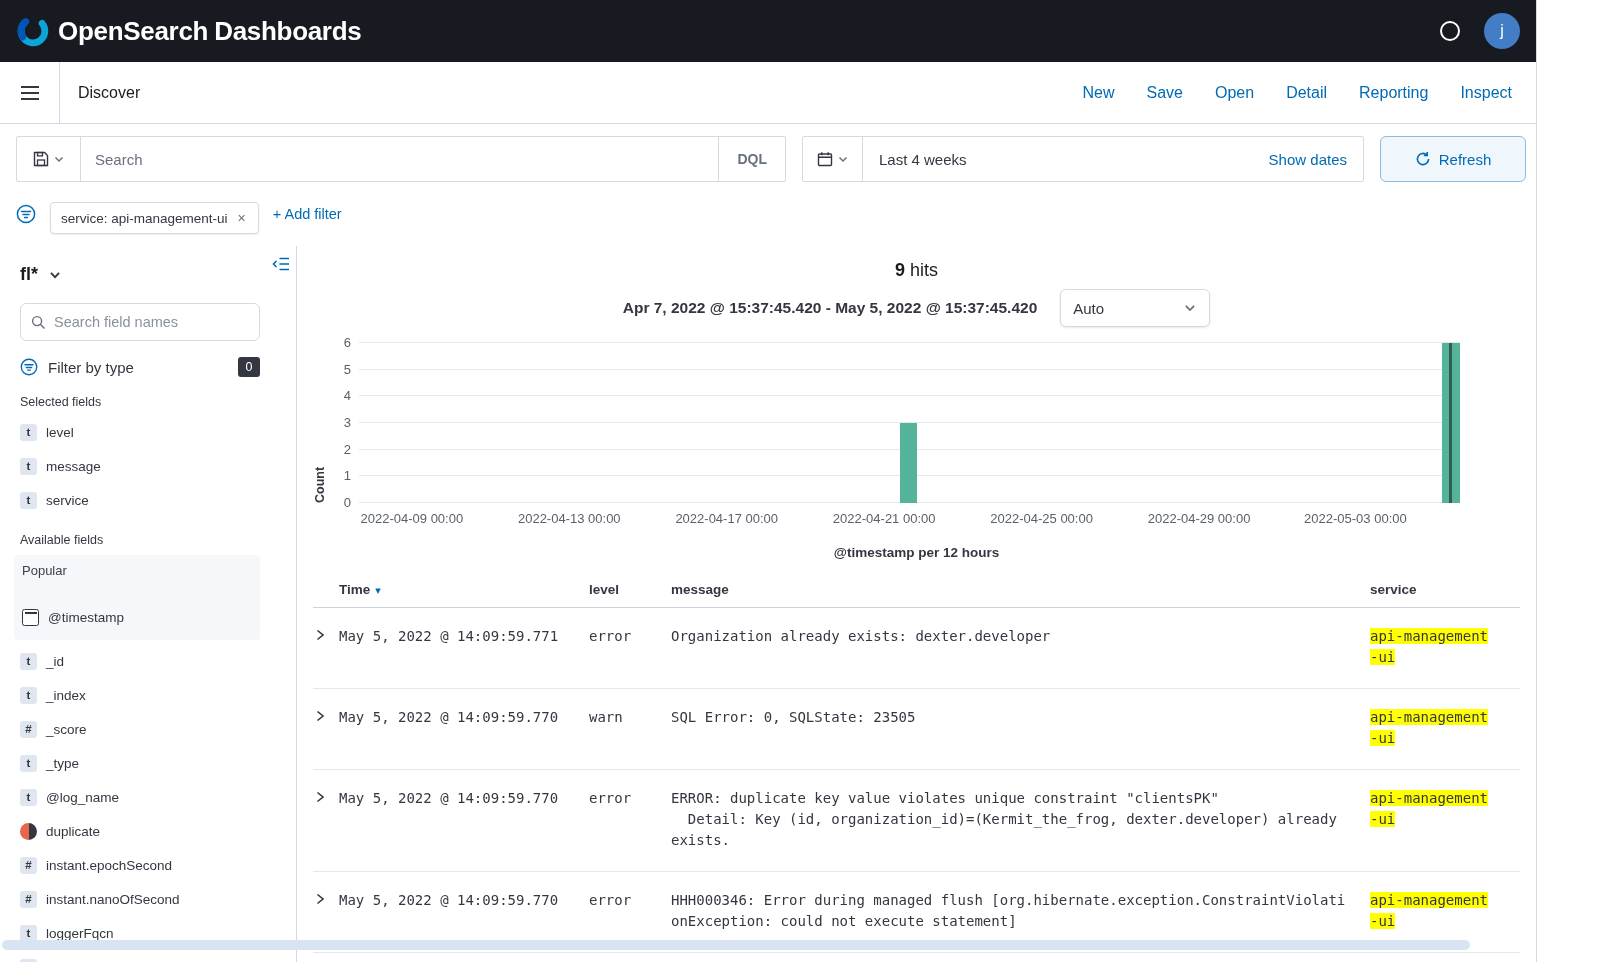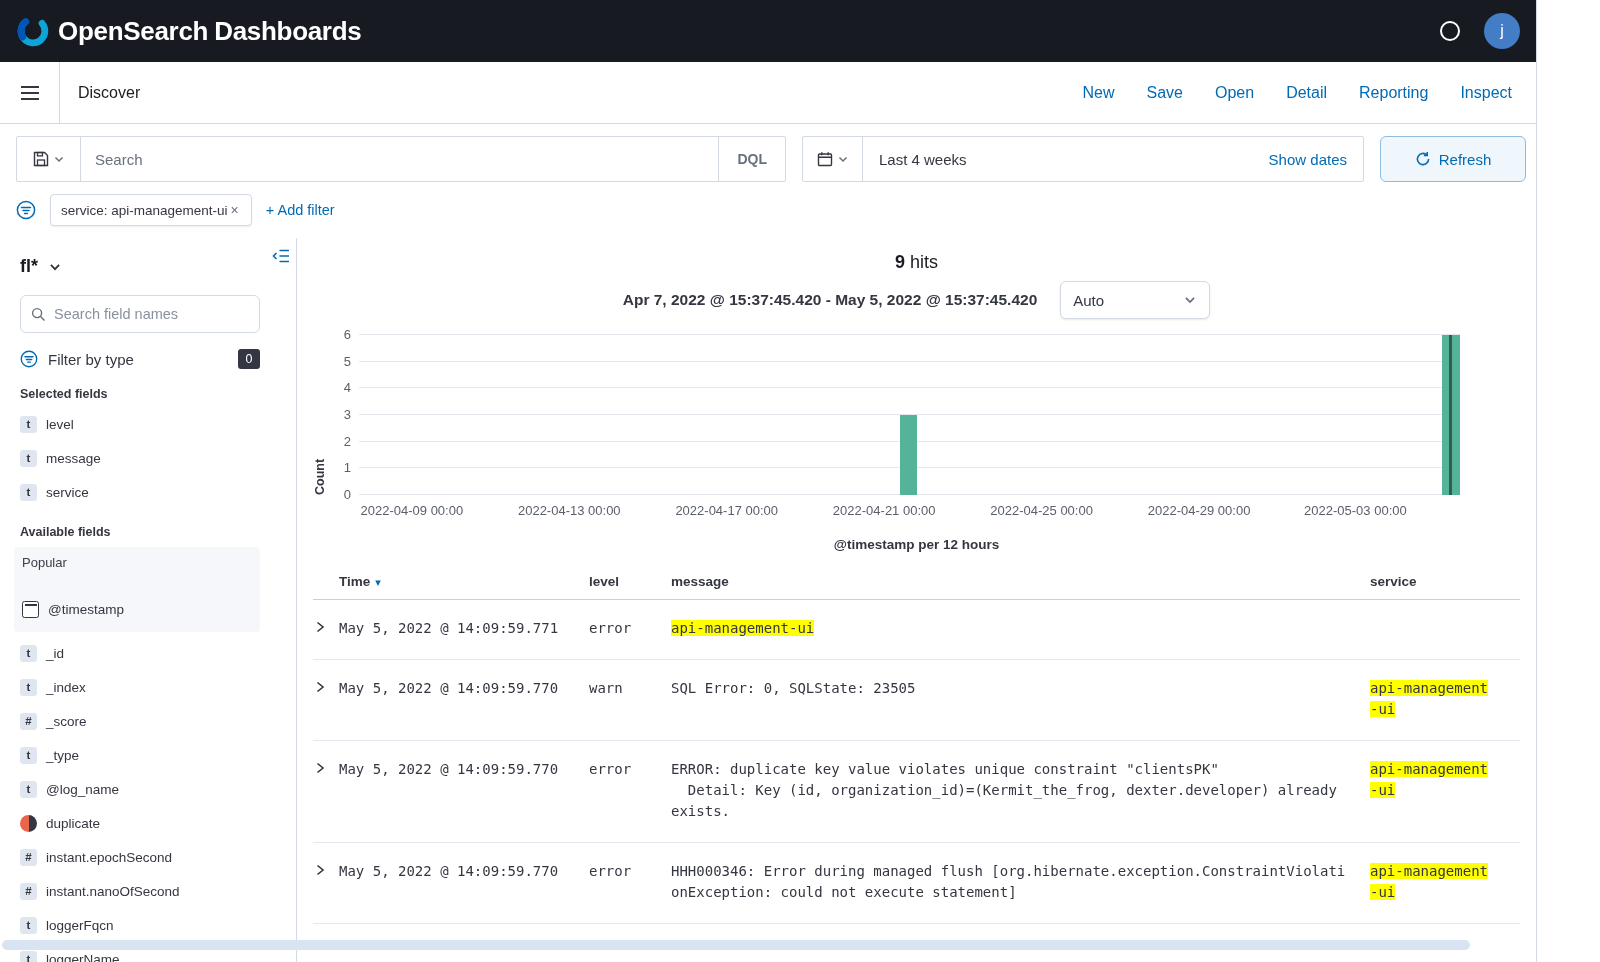--- a/index.html
+++ b/index.html
@@ -32,35 +32,35 @@
   .search-input::placeholder { color:#69707D; }
   .dql-btn { border:none; background:none; font-size:14px; font-weight:600; color:#69707D; padding:0 18px; height:100%; border-left:1px solid #D3DAE6; cursor:pointer; }
   .date-group { width:562px; height:46px; display:flex; align-items:center; border:1px solid #D3DAE6; border-radius:2px; background:#fff; }
   .cal-btn { width:60px; height:100%; display:flex; align-items:center; justify-content:center; gap:4px; background:none; border:none; border-right:1px solid #D3DAE6; cursor:pointer; }
   .time-range { border:none; background:none; font-size:15px; color:#343741; padding:0 16px; cursor:pointer; font-family:inherit; }
   .show-dates { margin-left:auto; padding-right:16px; color:#006BB4; font-size:15px; text-decoration:none; cursor:pointer; }
   .refresh-btn { width:146px; height:46px; border:1px solid #8FBBE0; border-radius:6px; background:#EFF6FC; color:#006BB4; font-size:15px; font-weight:500; display:flex; align-items:center; justify-content:center; gap:8px; cursor:pointer; font-family:inherit; }
 
   
   .filter-row { display:flex; align-items:center; gap:14px; padding:2px 16px 12px 16px; }
-  .filter-pill { display:flex; align-items:center; gap:1px; border:1px solid #D3DAE6; border-radius:4px; background:#fff; box-shadow:0 1px 2px rgba(0,0,0,0.07); padding:7px 10px; font-size:13.5px; color:#343741; cursor:pointer; }
+  .filter-pill { display:flex; align-items:center; gap:8px; border:1px solid #D3DAE6; border-radius:4px; background:#fff; box-shadow:0 1px 2px rgba(0,0,0,0.07); padding:7px 10px; font-size:13.5px; color:#343741; cursor:pointer;margin-top:8px; }
   .pill-close { border:none; background:none; color:#69707D; font-size:14px; cursor:pointer; padding:0 2px; }
   .add-filter { color:#006BB4; font-size:14.5px; text-decoration:none; cursor:pointer; }
 
   
   .body-row { display:flex; height:730px; }
   .sidebar { position:relative; width:297px; border-right:1px solid #D3DAE6; padding:14px 14px 0 20px; overflow:hidden; }
   .collapse-btn { position:absolute; top:10px; right:6px; border:none; background:none; cursor:pointer; }
   .index-pattern { display:flex; align-items:center; gap:10px; border:none; background:none; font-size:18px; font-weight:600; color:#1A1C21; cursor:pointer; font-family:inherit; padding:4px 0; }
   .field-search { margin-top:14px; height:38px; display:flex; align-items:center; gap:8px; border:1px solid #D3DAE6; border-radius:6px; padding:0 10px; background:#fff; width:240px; }
   .field-search input { border:none; outline:none; flex:1; font-size:14.5px; font-family:inherit; color:#343741; background:transparent; }
   .field-search input::placeholder { color:#8A919E; }
   .filter-type { margin-top:16px; display:flex; align-items:center; gap:10px; border:none; background:none; font-size:15px; color:#343741; cursor:pointer; font-family:inherit; width:240px; }
   .count-badge { margin-left:auto; width:22px; height:20px; background:#343741; color:#fff; border-radius:3px; font-size:12.5px; display:flex; align-items:center; justify-content:center; }
-  .section-label { margin:18px 0 8px; font-size:12.5px; font-weight:700; color:#343741; }
+  .section-label { margin:18px 0 8px; font-size:12.5px; font-weight:400; color:#343741; }
   .field-list { list-style:none; }
   .field-item { display:flex; align-items:center; gap:9px; height:30px; margin-bottom:4px; cursor:pointer; border-radius:4px; }
   .field-icon { width:17px; height:17px; border-radius:3px; background:#E0E6EF; color:#343741; font-size:11.5px; font-weight:700; display:flex; align-items:center; justify-content:center; flex:none; }
   .fi-date { position:relative; background:#fff; border:1.4px solid #343741; border-radius:2.5px; }
   .fi-date::before { content:''; position:absolute; top:2px; left:1.5px; right:1.5px; height:2.4px; background:#343741; }
   .fi-boolean { background:linear-gradient(90deg,#E7664C 0 50%,#343741 50% 100%); border-radius:50%; }
   .field-name { font-size:13.5px; color:#343741; white-space:nowrap; }
   .popular-box { background:#F5F7FA; border-radius:4px; padding:8px 8px 4px 8px; margin:0 0 6px -6px; width:246px; }
   .popular-label { font-size:13px; color:#3C4049; margin-bottom:24px; }
 
@@ -352,20 +352,21 @@
   <div class="t-row">
     <span class="c-exp">
       <button class="expand">
         <svg width="14" height="14" viewBox="0 0 14 14">
                     <path d="M4.5 2.5L10 7l-5.5 4.5" fill="none" stroke="#343741" stroke-width="1.6"></path>
                   </svg>
       </button>
     </span>
     <span class="c-time mono">May 5, 2022 @ 14:09:59.771</span>
     <span class="c-level mono">error</span>
+    <span class="c-message mono">Organization already exists: dexter.developer</span>
     <span class="c-service mono"><mark>api-management-ui</mark></span>
   </div>
 
   <div class="t-row">
     <span class="c-exp">
       <button class="expand">
         <svg width="14" height="14" viewBox="0 0 14 14">
                     <path d="M4.5 2.5L10 7l-5.5 4.5" fill="none" stroke="#343741" stroke-width="1.6"></path>
                   </svg>
       </button>

